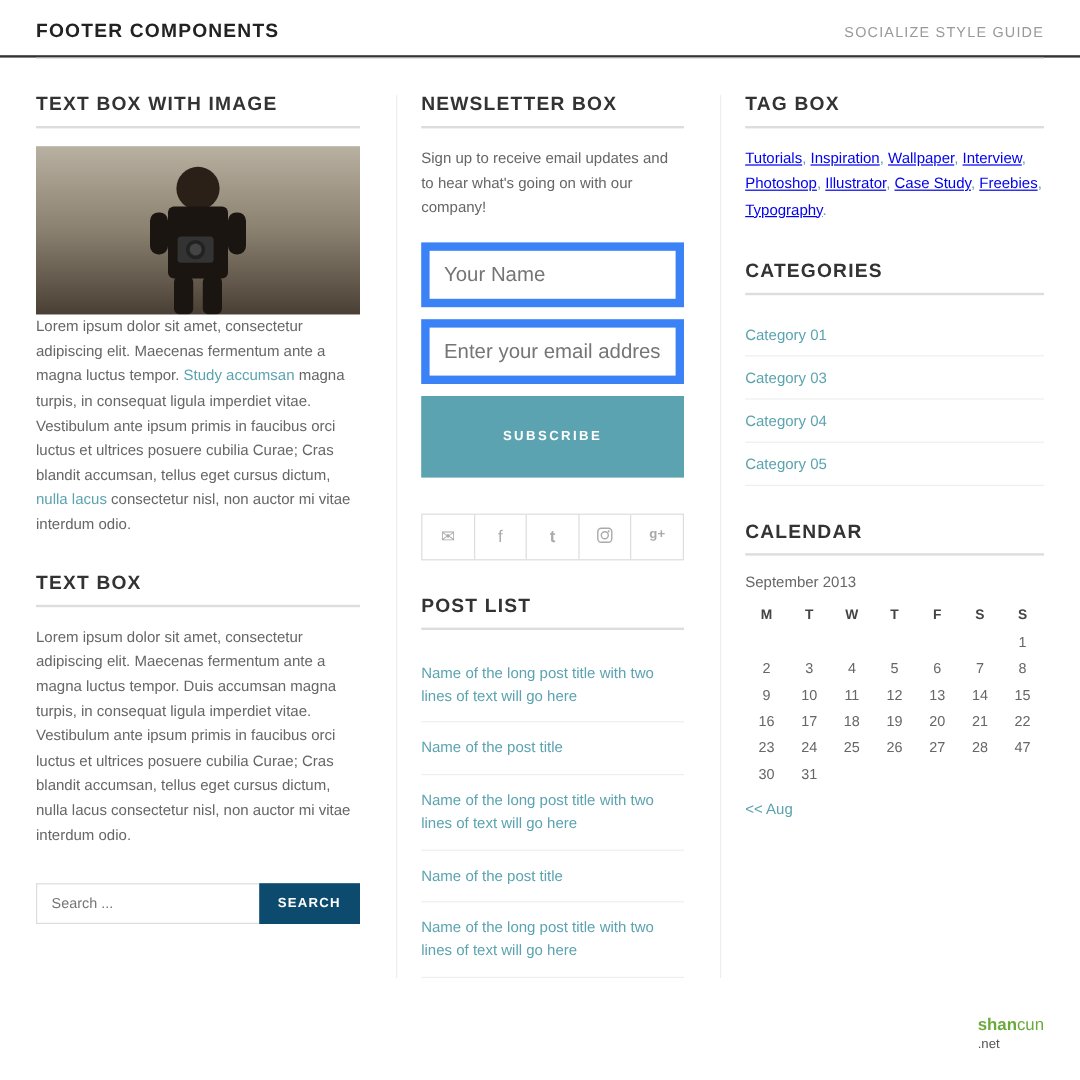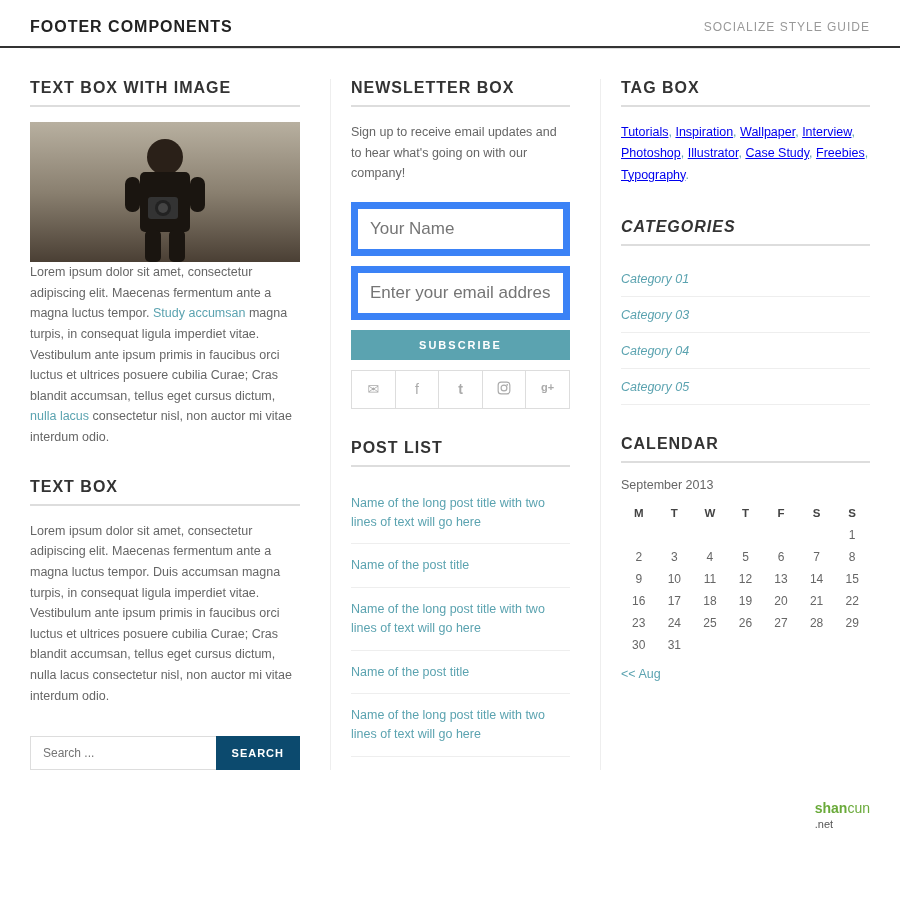--- a/index.html
+++ b/index.html
@@ -99,29 +99,30 @@
       width: 100%;
       padding: 10px 12px;
       border: 7px solid #3b82f6;
       font-size: 17px;
       color: #aaa;
       margin-bottom: 10px;
       outline: none;
     }
     .subscribe-btn {
       width: 100%;
-      padding: 9px;
+      padding: 28px;
       background: #5ba3b0;
       color: #fff;
       border: none;
       font-size: 11px;
       font-weight: 700;
       letter-spacing: 2px;
       text-transform: uppercase;
       cursor: pointer;
+      margin-bottom: 20px;
     }
 
     
     .social-icons {
       display: flex;
       gap: 0;
       border: 1px solid #ddd;
       margin-top: 10px;
     }
     .social-icon {
@@ -149,21 +150,21 @@
     }
 
     
     .tag-text {
       font-size: 12.5px;
       line-height: 1.7;
       color: #5ba3b0;
     }
 
     
-    .categories-section { margin-top: 32px; font-style: italic; }
+    .categories-section { margin-top: 32px; }
     .category-item {
       padding: 10px 0;
       border-bottom: 1px solid #eee;
     }
     .category-item a {
       color: #5ba3b0;
       text-decoration: none;
       font-size: 12.5px;
     }
 
@@ -430,21 +431,21 @@
               <td>21</td>
               <td>22</td>
             </tr>
             <tr>
               <td>23</td>
               <td>24</td>
               <td>25</td>
               <td>26</td>
               <td>27</td>
               <td>28</td>
-              <td>29</td>
+              <td>47</td>
             </tr>
             <tr>
               <td>30</td>
               <td>31</td>
               <td class="empty"></td>
               <td class="empty"></td>
               <td class="empty"></td>
               <td class="empty"></td>
               <td class="empty"></td>
             </tr>

